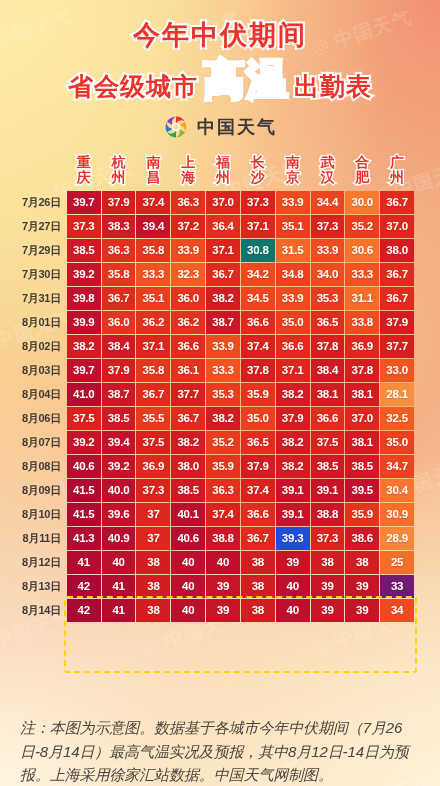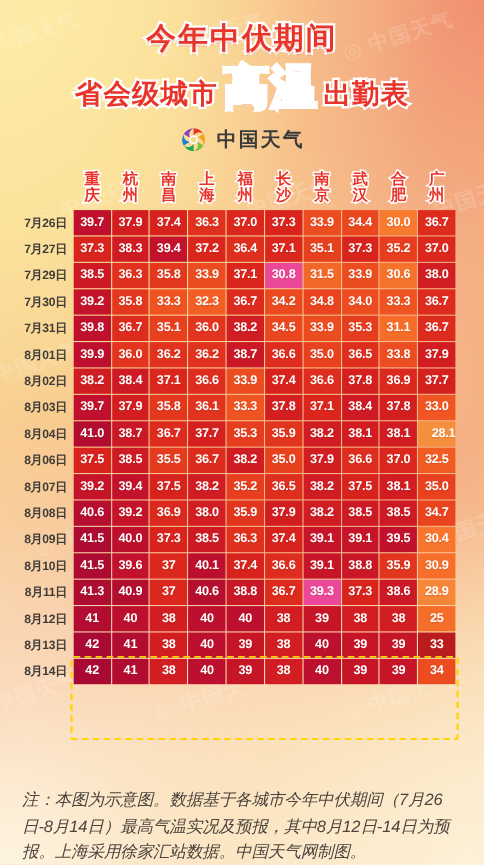--- a/index.html
+++ b/index.html
@@ -287,21 +287,21 @@
           <td class="val" style="background: rgb(231, 62, 31);">35.2</td>
           <td class="val" style="background: rgb(219, 39, 29);">37.0</td>
         </tr>
         <tr>
           <td class="date">7月29日</td>
           <td class="val" style="background: rgb(205, 26, 37);">38.5</td>
           <td class="val" style="background: rgb(224, 48, 30);">36.3</td>
           <td class="val" style="background: rgb(227, 55, 30);">35.8</td>
           <td class="val" style="background: rgb(236, 77, 32);">33.9</td>
           <td class="val" style="background: rgb(219, 38, 29);">37.1</td>
-          <td class="val" style="background: #ec4899;">30.8</td>
+          <td class="val" style="background: #0f766e;">30.8</td>
           <td class="val" style="background: rgb(244, 104, 39);">31.5</td>
           <td class="val" style="background: rgb(236, 77, 32);">33.9</td>
           <td class="val" style="background: rgb(246, 115, 43);">30.6</td>
           <td class="val" style="background: rgb(210, 30, 34);">38.0</td>
         </tr>
         <tr>
           <td class="date">7月30日</td>
           <td class="val" style="background: rgb(197, 20, 42);">39.2</td>
           <td class="val" style="background: rgb(227, 55, 30);">35.8</td>
           <td class="val" style="background: rgb(239, 83, 33);">33.3</td>
@@ -369,21 +369,21 @@
           <td class="date">8月04日</td>
           <td class="val" style="background: rgb(178, 13, 48);">41.0</td>
           <td class="val" style="background: rgb(202, 24, 38);">38.7</td>
           <td class="val" style="background: rgb(221, 43, 30);">36.7</td>
           <td class="val" style="background: rgb(213, 32, 32);">37.7</td>
           <td class="val" style="background: rgb(230, 61, 31);">35.3</td>
           <td class="val" style="background: rgb(226, 53, 30);">35.9</td>
           <td class="val" style="background: rgb(208, 28, 35);">38.2</td>
           <td class="val" style="background: rgb(209, 29, 34);">38.1</td>
           <td class="val" style="background: rgb(209, 29, 34);">38.1</td>
-          <td class="val" style="background: rgb(245, 143, 62); text-align: right;">28.1</td>
+          <td class="val" style="background: rgb(245, 143, 62);">28.1</td>
         </tr>
         <tr>
           <td class="date">8月06日</td>
           <td class="val" style="background: rgb(215, 34, 30);">37.5</td>
           <td class="val" style="background: rgb(205, 26, 37);">38.5</td>
           <td class="val" style="background: rgb(229, 59, 31);">35.5</td>
           <td class="val" style="background: rgb(221, 43, 30);">36.7</td>
           <td class="val" style="background: rgb(208, 28, 35);">38.2</td>
           <td class="val" style="background: rgb(232, 65, 31);">35.0</td>
           <td class="val" style="background: rgb(211, 30, 33);">37.9</td>
@@ -444,21 +444,21 @@
           <td class="val" style="background: rgb(246, 111, 42);">30.9</td>
         </tr>
         <tr>
           <td class="date">8月11日</td>
           <td class="val" style="background: rgb(175, 12, 49);">41.3</td>
           <td class="val" style="background: rgb(179, 13, 48);">40.9</td>
           <td class="val" style="background: rgb(219, 39, 29);">37</td>
           <td class="val" style="background: rgb(182, 14, 47);">40.6</td>
           <td class="val" style="background: rgb(201, 23, 39);">38.8</td>
           <td class="val" style="background: rgb(221, 43, 30);">36.7</td>
-          <td class="val" style="background: #ec4899;">39.3</td>
+          <td class="val" style="background: #1d4ed8;">39.3</td>
           <td class="val" style="background: rgb(217, 35, 29);">37.3</td>
           <td class="val" style="background: rgb(203, 25, 38);">38.6</td>
           <td class="val" style="background: rgb(246, 134, 56);">28.9</td>
         </tr>
         <tr>
           <td class="date">8月12日</td>
           <td class="val" style="background: rgb(178, 13, 48);">41</td>
           <td class="val" style="background: rgb(189, 15, 46);">40</td>
           <td class="val" style="background: rgb(210, 30, 34);">38</td>
           <td class="val" style="background: rgb(189, 15, 46);">40</td>
@@ -473,21 +473,21 @@
           <td class="date">8月13日</td>
           <td class="val" style="background: rgb(168, 10, 51);">42</td>
           <td class="val" style="background: rgb(178, 13, 48);">41</td>
           <td class="val" style="background: rgb(210, 30, 34);">38</td>
           <td class="val" style="background: rgb(189, 15, 46);">40</td>
           <td class="val" style="background: rgb(199, 21, 40);">39</td>
           <td class="val" style="background: rgb(210, 30, 34);">38</td>
           <td class="val" style="background: rgb(189, 15, 46);">40</td>
           <td class="val" style="background: rgb(199, 21, 40);">39</td>
           <td class="val" style="background: rgb(199, 21, 40);">39</td>
-          <td class="val" style="background: #b91c1c;">33</td>
+          <td class="val" style="background: #701a75;">33</td>
         </tr>
         <tr>
           <td class="date">8月14日</td>
           <td class="val" style="background: rgb(168, 10, 51);">42</td>
           <td class="val" style="background: rgb(178, 13, 48);">41</td>
           <td class="val" style="background: rgb(210, 30, 34);">38</td>
           <td class="val" style="background: rgb(189, 15, 46);">40</td>
           <td class="val" style="background: rgb(199, 21, 40);">39</td>
           <td class="val" style="background: rgb(210, 30, 34);">38</td>
           <td class="val" style="background: rgb(189, 15, 46);">40</td>

